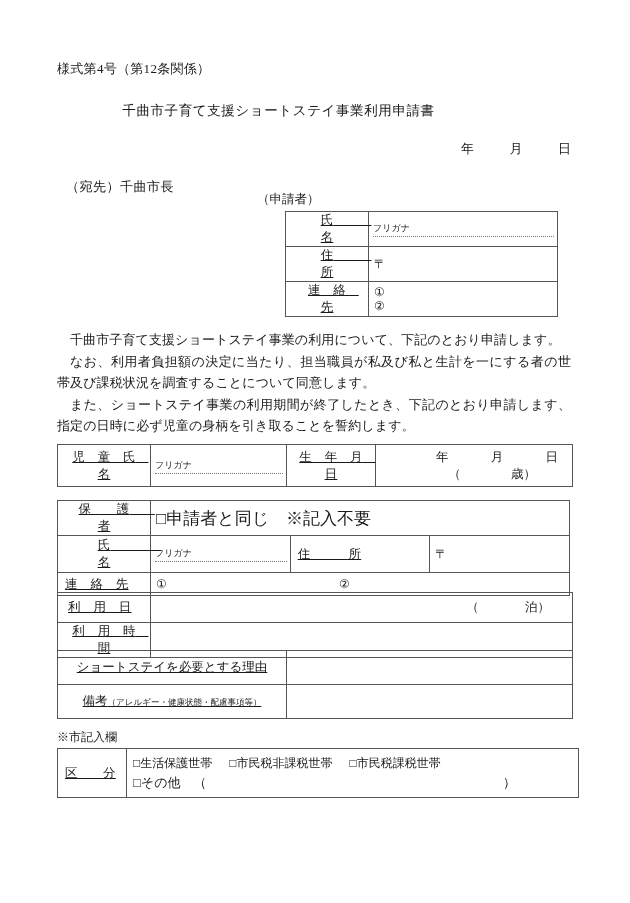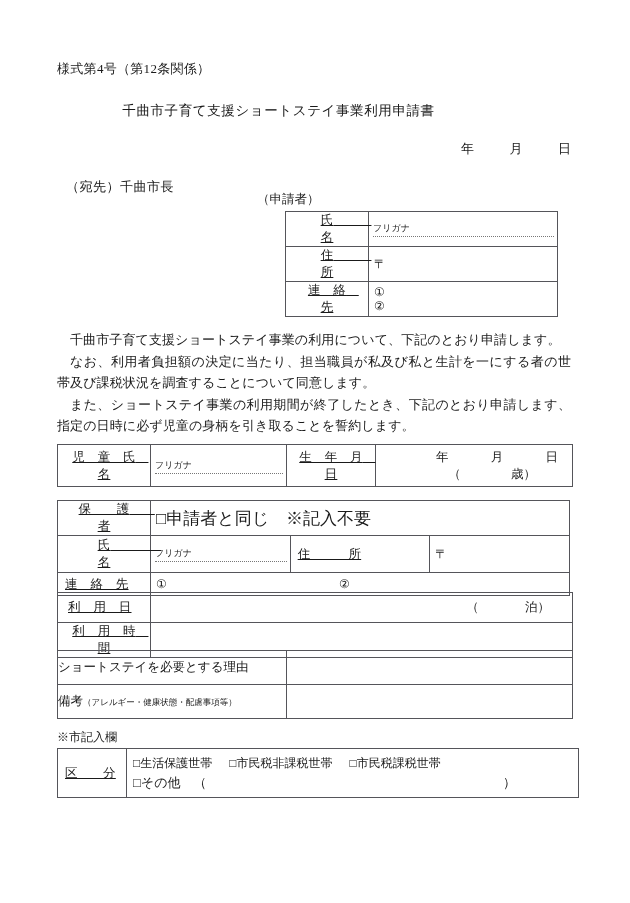--- a/index.html
+++ b/index.html
@@ -210,21 +210,21 @@
     font-size: 12.5px;
   }
   .nights .g { display: inline-block; width: 40px; }
 
   .reason-table {
     position: absolute;
     left: 57px;
     top: 650px;
     width: 513px;
   }
-  .reason-table td.r1 { width: 228px; height: 33px; text-align: left; }
+  .reason-table td.r1 { width: 228px; height: 33px; text-align: center; text-decoration: underline; }
   .reason-table td.r2 { width: 285px; }
   .remark-main { font-size: 12.5px; }
   .remark-sub {
     font-size: 8.5px;
     font-family: "Liberation Sans", "DejaVu Sans", sans-serif;
   }
 
   
   .city-note {
     position: absolute;

